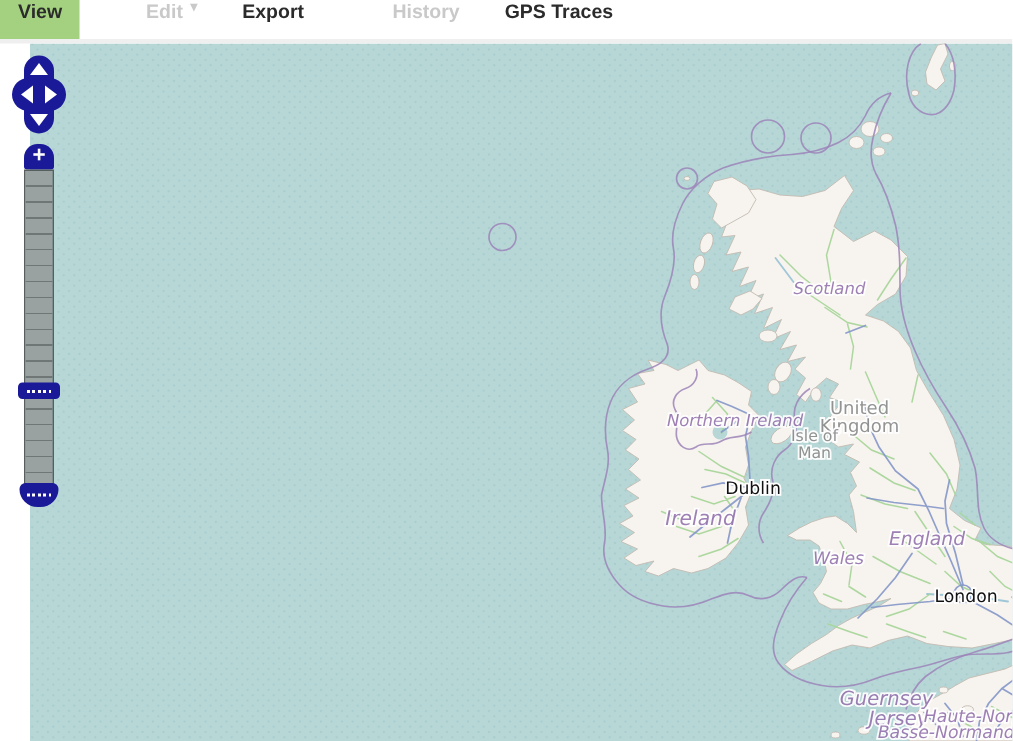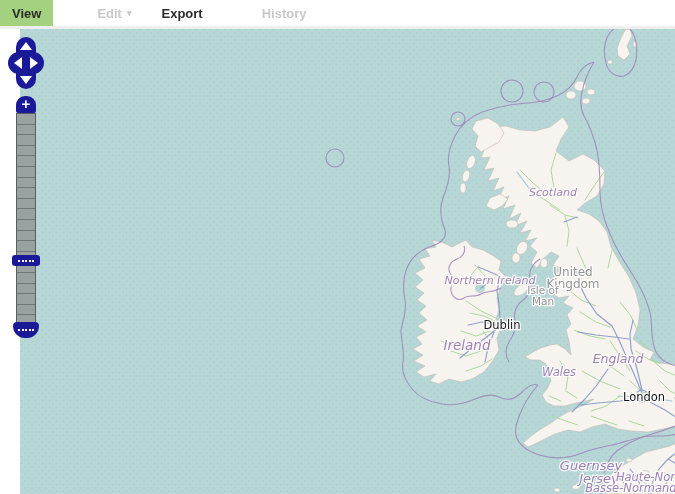--- a/index.html
+++ b/index.html
@@ -9,21 +9,21 @@
     --label_country:#8f8f8f; --label_city:#111111; --control_navy:#1a1a99;
     --slider_track:#9aa1a1;
   }
   html,body{margin:0;padding:0;background:#fff;}
   #app{position:relative;width:675px;height:494px;overflow:hidden;
        font-family:"Liberation Sans",sans-serif;background:#fff;}
 
   
   #nav{position:absolute;left:0;top:0;width:675px;height:29px;background:#fff;}
   .tabs{display:flex;align-items:stretch;height:26px;}
-  .tab{display:flex;align-items:center;padding:0 15px;font-size:13px;font-weight:bold;
+  .tab{display:flex;align-items:flex-start;padding:0 15px;font-size:13px;font-weight:bold;
        color:var(--nav_text);white-space:nowrap;cursor:pointer;}
   .tab.active{background:var(--nav_active_bg);padding:0 12px;}
   .tab.disabled{color:var(--nav_disabled_text);cursor:default;padding-left:44px;}
   .caret{font-size:9px;margin-left:5px;line-height:1;}
   #nav-divider{position:absolute;left:0;top:26px;width:675px;height:3px;background:#efefef;}
 
   
   #map{position:absolute;left:0;top:29px;width:675px;height:350px;cursor:grab;margin-left:20px;}
   #map svg{display:block;}
   .sea{fill:var(--sea);} .seadot{fill:var(--sea_dot);}
@@ -86,20 +86,23 @@
       </div>
       <div class="tab disabled">
         <span>Edit</span>
         <span class="caret">▾</span>
       </div>
       <div class="tab">
         <span>Export</span>
       </div>
       <div class="tab disabled">
         <span>History</span>
+      </div>
+      <div class="tab">
+        <span>GPS Traces</span>
       </div>
     </div>
     <div id="nav-divider"></div>
   </div>
 
   <div id="map">
     <svg width="675" height="465" viewBox="0 29 675 465">
       <defs>
         <pattern id="seadots" width="7" height="7" patternUnits="userSpaceOnUse">
           <rect width="7" height="7" class="sea"></rect>

